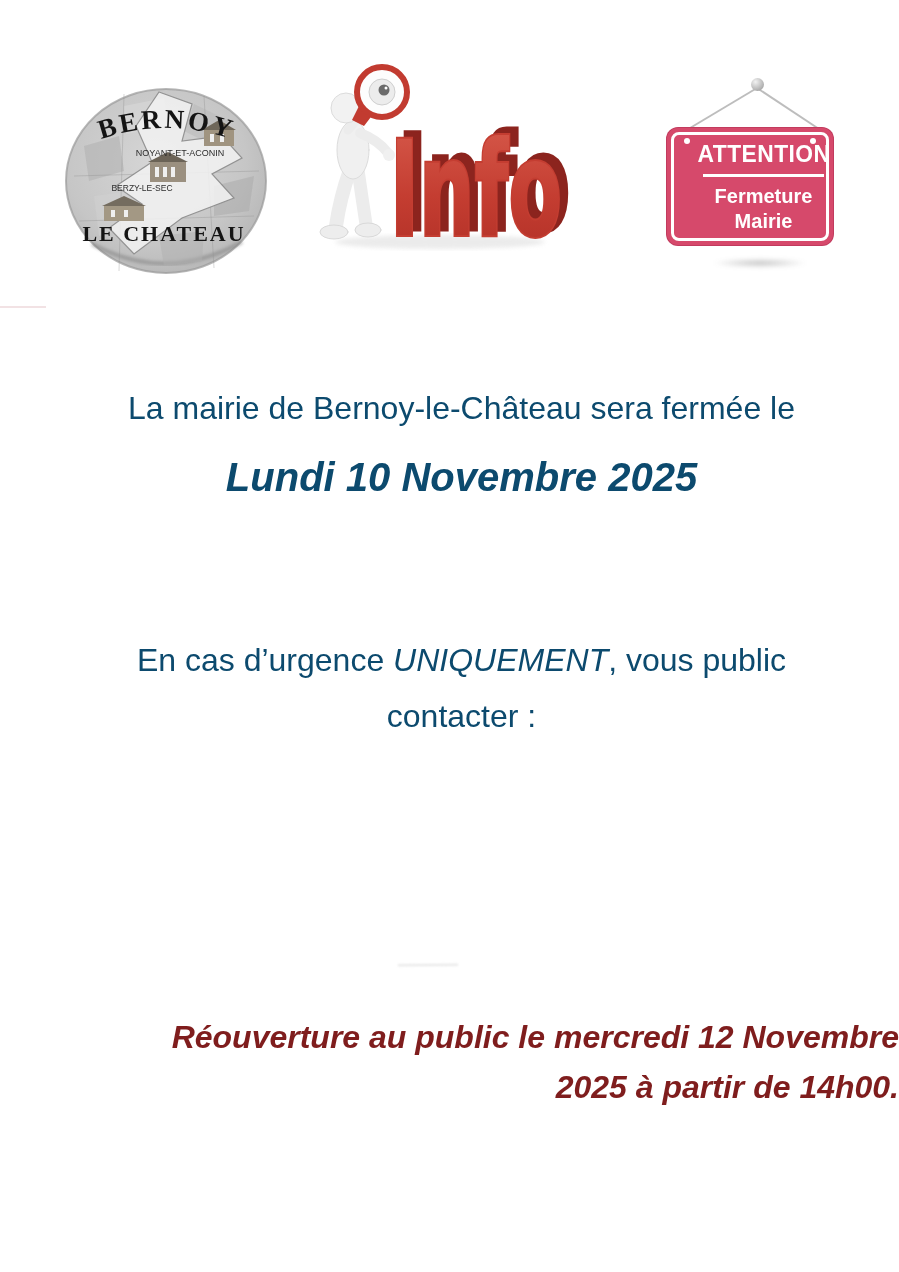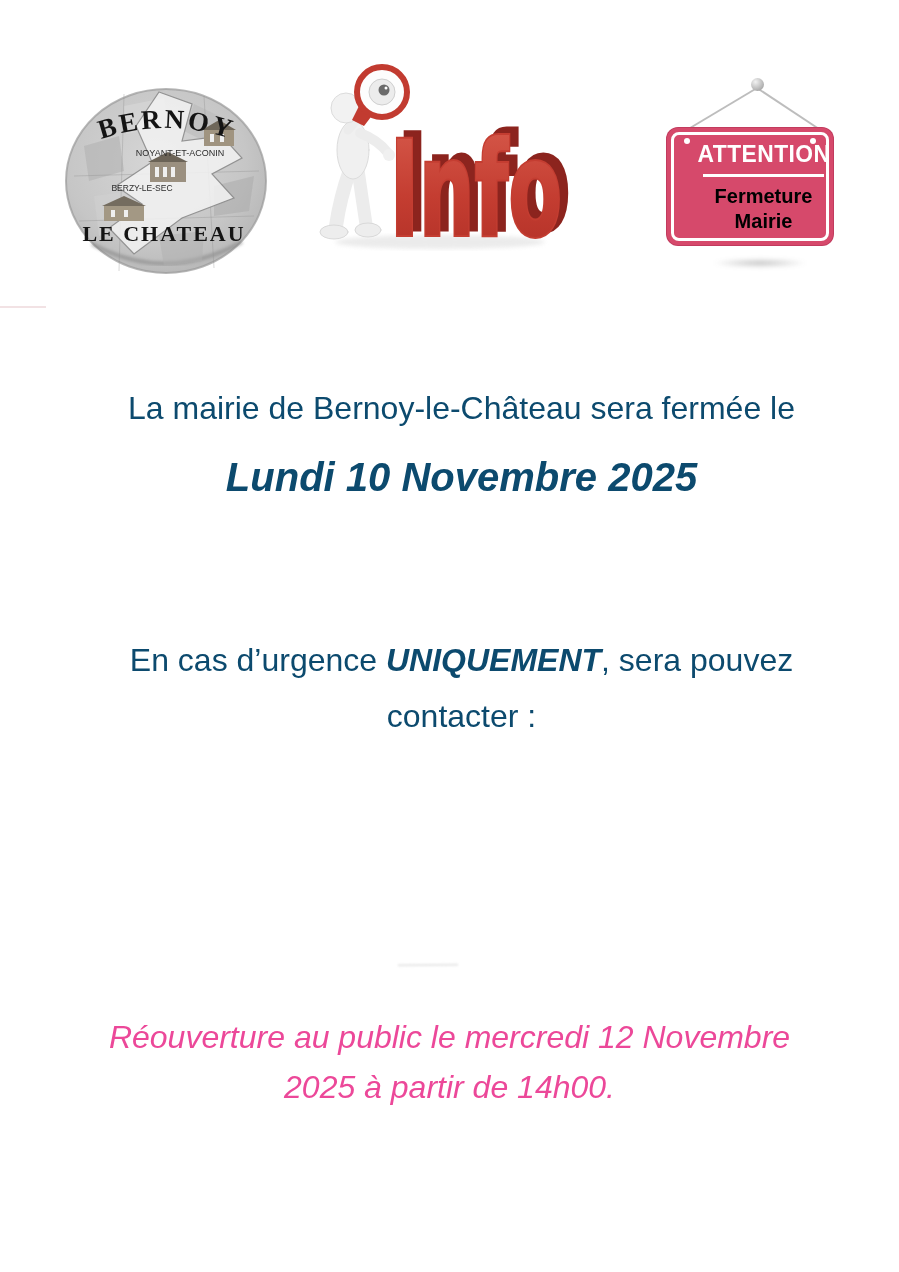--- a/index.html
+++ b/index.html
@@ -51,48 +51,48 @@
     font-weight: 800;
     letter-spacing: 0.5px;
     transform: scaleX(0.95);
   }
   .sign-divider {
     height: 3px; background: #ffffff;
     margin: 6px 9px 0 9px;
   }
   .sign-subtitle {
     margin-top: 7px;
-    color: #000000;
+    color: #ffffff;
     font-size: 20px;
     font-weight: 700;
     line-height: 25px;
   }
   .sign-shadow {
     position: absolute; left: 52px; top: 180px; width: 96px; height: 10px;
     background: radial-gradient(ellipse at center, rgba(60,60,60,0.30), rgba(60,60,60,0.0) 70%);
     filter: blur(2px);
     border-radius: 50%;
   }
   
   .line {
     position: absolute; left: 12px; width: 100%;
     text-align: center;
     font-size: 32px;
     color: #0c4a6e;
   }
   .bold-italic { font-weight: 700; font-style: italic; }
-  .line .em { font-weight: 700; font-style: italic; }
+  .line .em { font-weight: 400; font-style: italic; }
   .reopening {
     position: absolute; left: 0; top: 1012px; width: 100%;
-    text-align: center;
+    text-align: right;
     font-size: 32px;
-    font-weight: 400;
+    font-weight: 700;
     font-style: italic;
     line-height: 50px;
-    color: #ec4899;
+    color: #7f1d1d;
   }
   
   .artifact-1 {
     position: absolute; left: 398px; top: 964px; width: 60px; height: 2px;
     background: #c9c9c9; opacity: 0.45; filter: blur(1px);
     transform: rotate(-0.5deg);
   }
   .artifact-2 {
     position: absolute; left: 0px; top: 306px; width: 46px; height: 2px;
     background: #e7c6cb; opacity: 0.5; filter: blur(0.5px);
@@ -217,21 +217,21 @@
         <div>Fermeture</div>
         <div>Mairie</div>
       </div>
     </div>
     <div class="sign-shadow"></div>
   </div>
 
   <div class="line" style="top:390px">La mairie de Bernoy-le-Château sera fermée le</div>
   <div class="line bold-italic" style="top:455px; font-size:40px">Lundi 10 Novembre 2025</div>
   <div class="line" style="top:642px">
-    <span>En cas d’urgence </span><span class="em">UNIQUEMENT</span><span>, sera pouvez</span>
+    <span>En cas d’urgence </span><span class="em">UNIQUEMENT</span><span>, vous public</span>
   </div>
   <div class="line" style="top:698px">contacter :</div>
 
   <div class="reopening">
     <div>Réouverture au public le mercredi 12 Novembre</div>
     <div>2025 à partir de 14h00.</div>
   </div>
 
   <div class="artifact-1"></div>
   <div class="artifact-2"></div>

